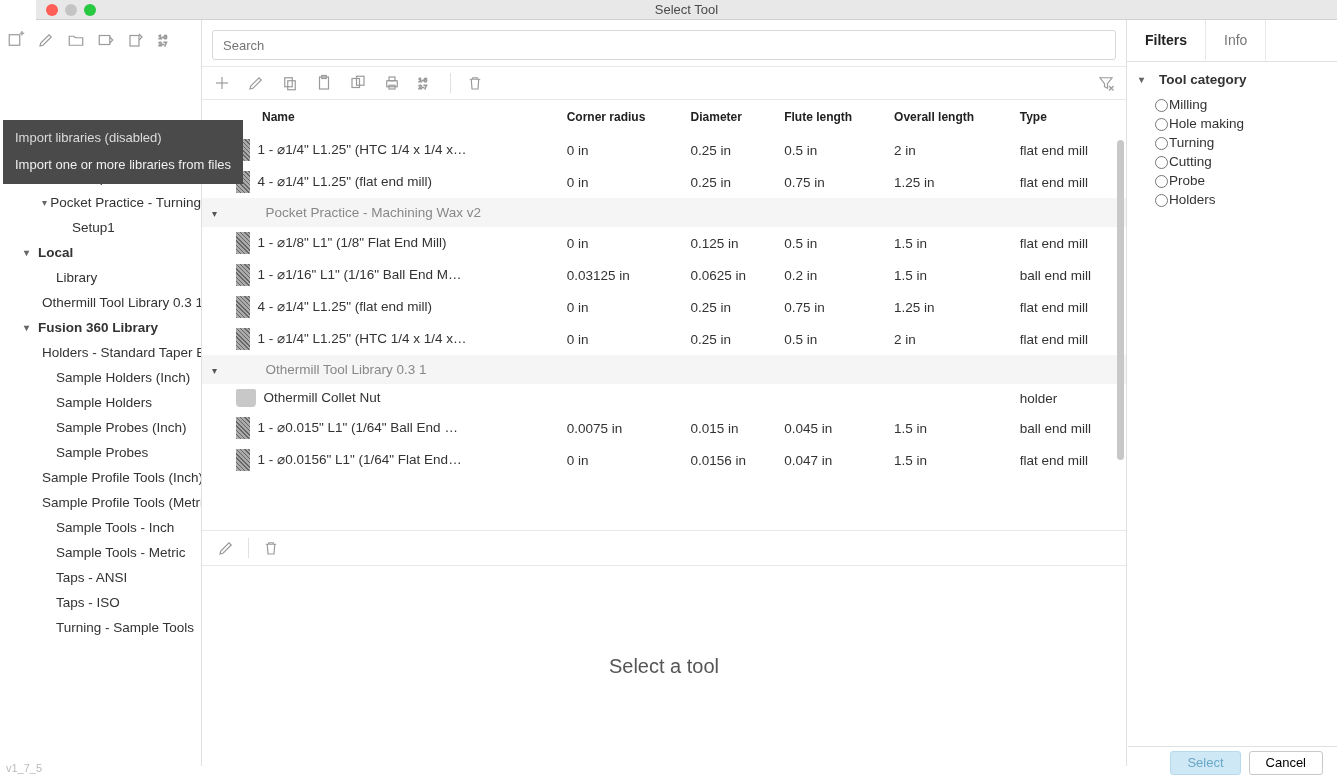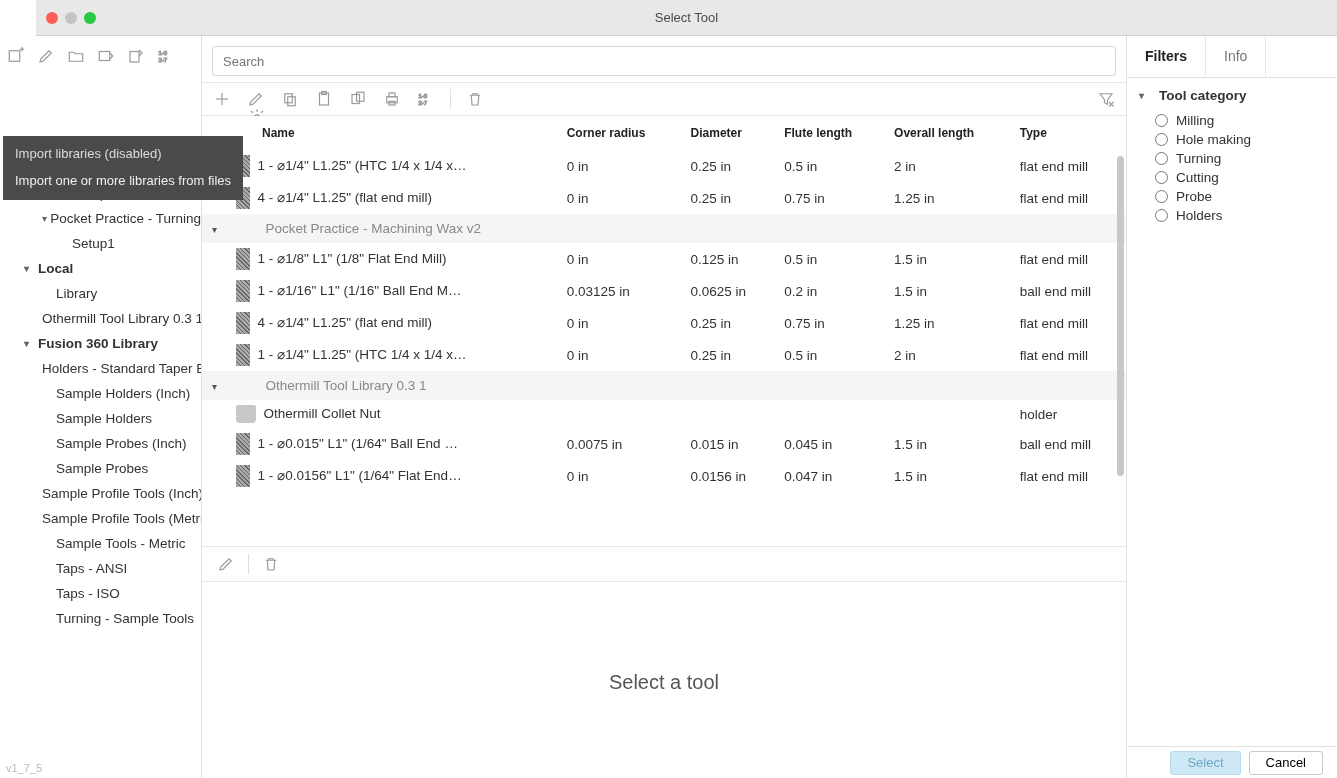--- a/index.html
+++ b/index.html
@@ -7,21 +7,21 @@
   font-family: -apple-system, BlinkMacSystemFont, "Segoe UI", Arial, sans-serif;
   font-size: 13px;
   color: #333;
   background: #fff;
   width: 1337px;
   height: 778px;
   overflow: hidden;
   position: relative;
 }
 .titlebar {
-  height: 36px;
+  height: 20px;
   background: #e8e8e8;
   display: flex;
   align-items: center;
   position: relative;
   border-bottom: 1px solid #d0d0d0;
   margin-left: 36px;
 }
 .traffic-lights {
   display: flex;
   gap: 7px;
@@ -255,22 +255,22 @@
   display: flex;
   align-items: center;
   gap: 6px;
   font-weight: 600;
   font-size: 13.5px;
   color: #333;
   margin-bottom: 8px;
 }
 .radio-row {
   display: flex;
-  align-items: center;
-  gap: 8px;
+  align-items: flex-end;
+  gap: 1px;
   padding: 2px 0 2px 16px;
   font-size: 13.5px;
 }
 .radio-row input { margin: 0; }
 .bottom-bar {
   position: absolute;
   bottom: 0;
   right: 0;
   left: 1128px;
   height: 32px;
@@ -420,20 +420,24 @@
           <span class="caret"></span>
           <span>Sample Probes</span>
         </div>
         <div class="tree-node indent-2">
           <span class="caret"></span>
           <span>Sample Profile Tools (Inch)</span>
         </div>
         <div class="tree-node indent-2">
           <span class="caret"></span>
           <span>Sample Profile Tools (Metric)</span>
+        </div>
+        <div class="tree-node indent-2">
+          <span class="caret"></span>
+          <span>Sample Tools - Inch</span>
         </div>
         <div class="tree-node indent-2">
           <span class="caret"></span>
           <span>Sample Tools - Metric</span>
         </div>
         <div class="tree-node indent-2">
           <span class="caret"></span>
           <span>Taps - ANSI</span>
         </div>
         <div class="tree-node indent-2">

